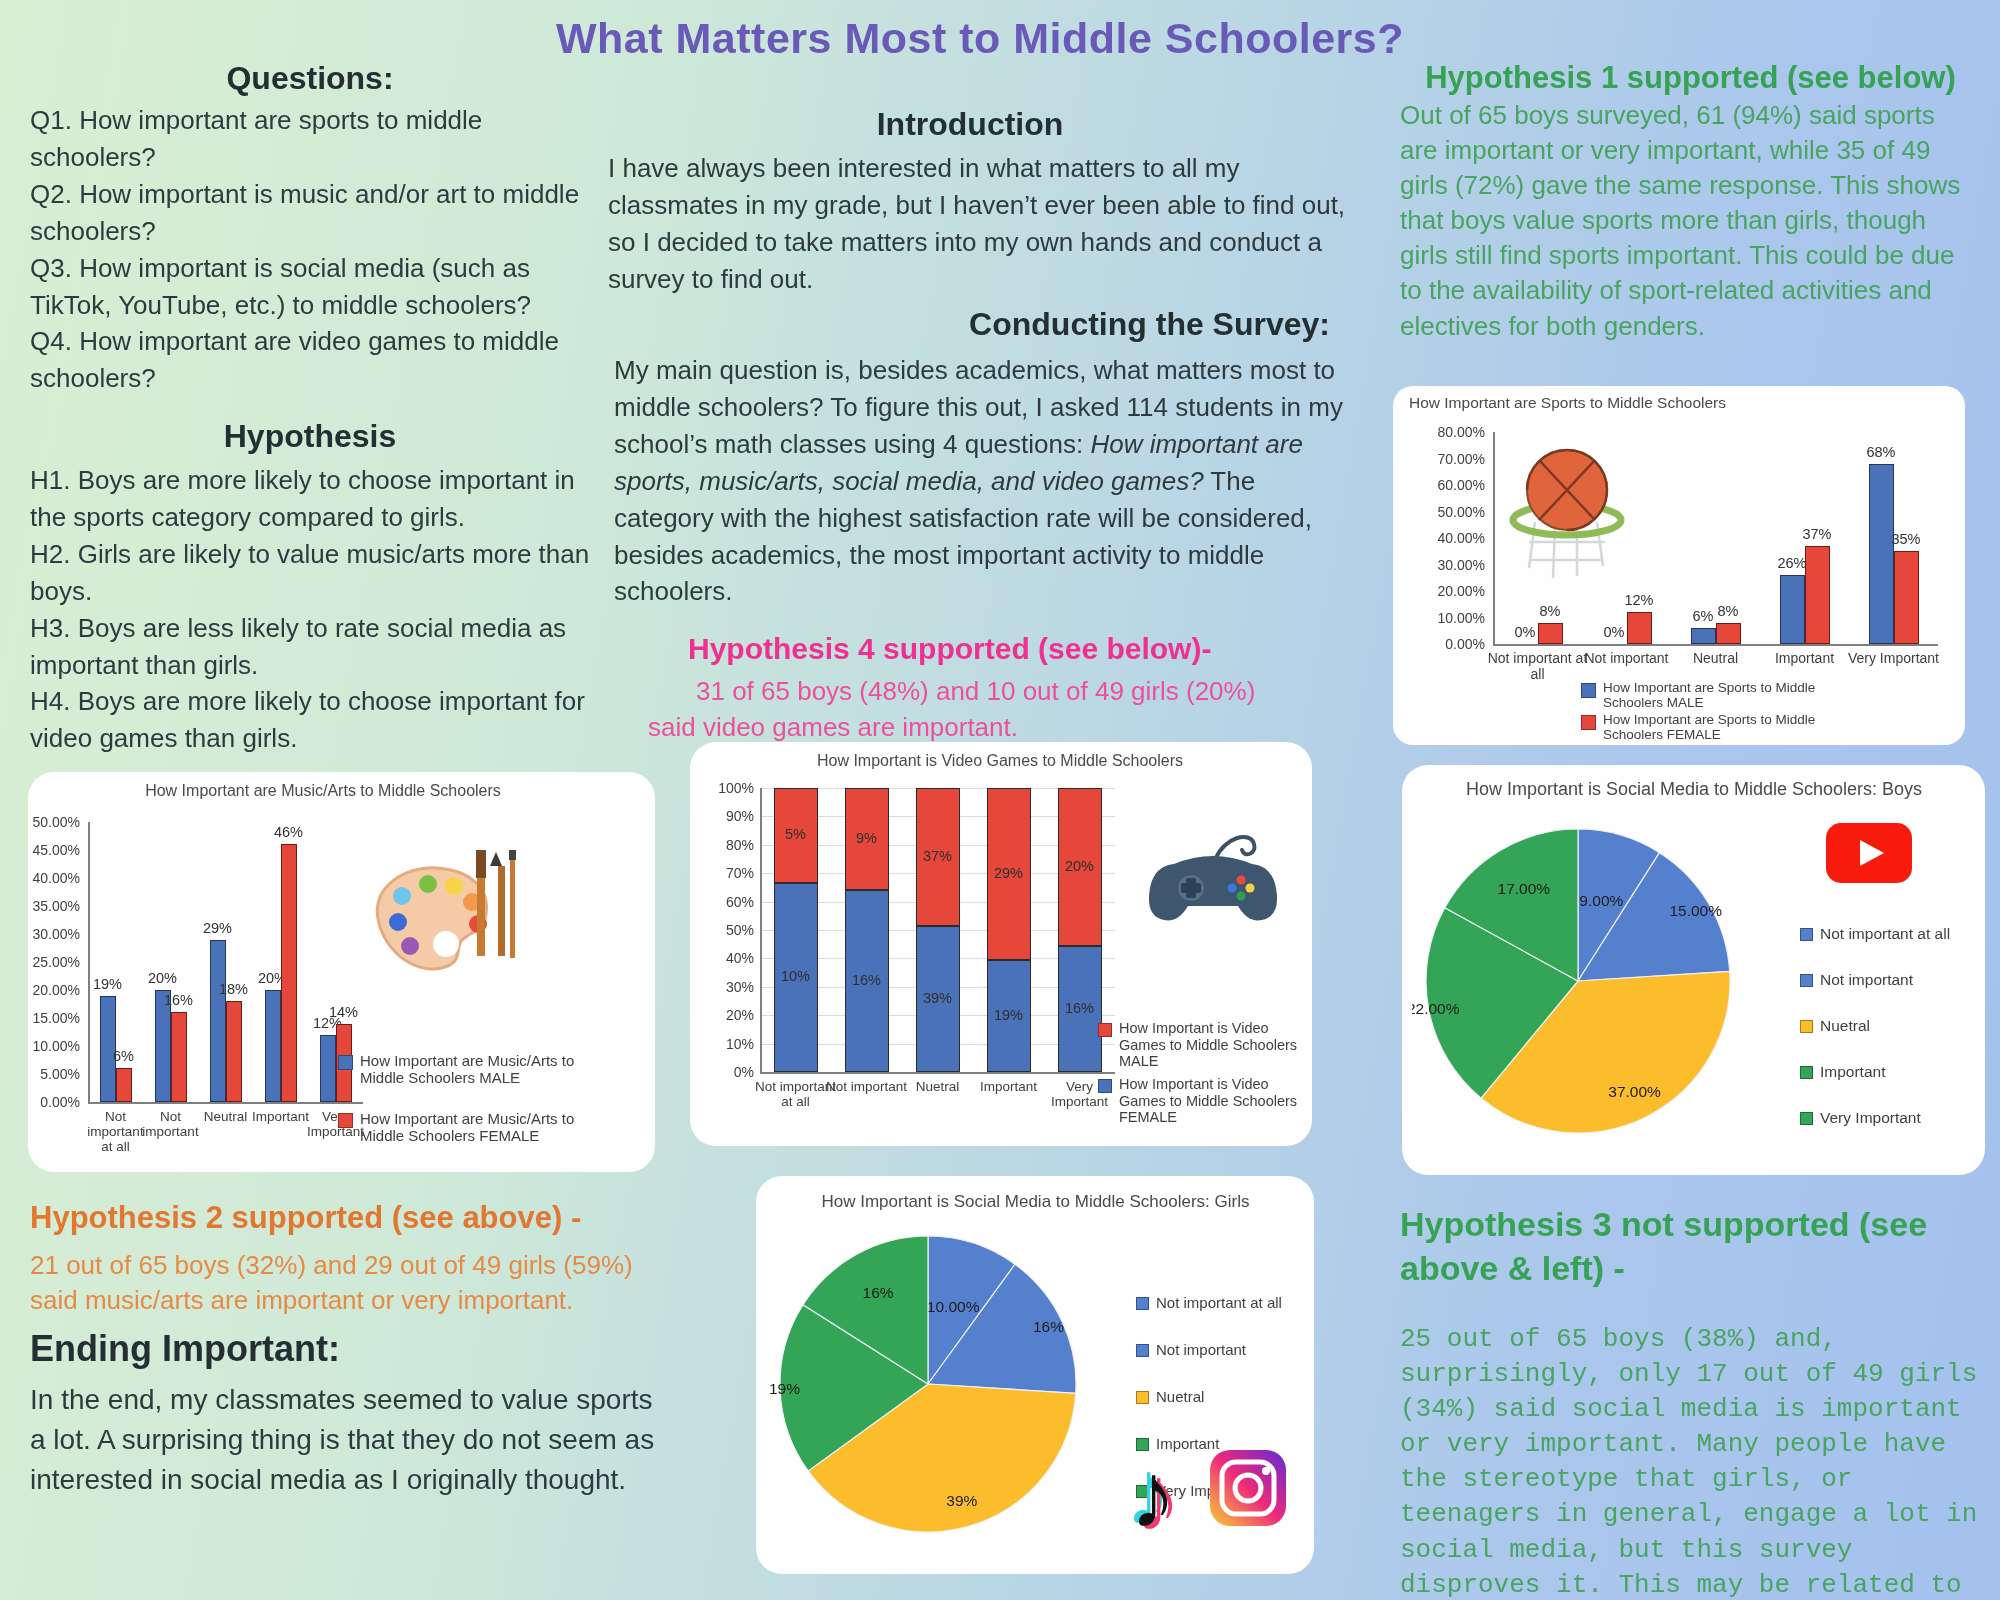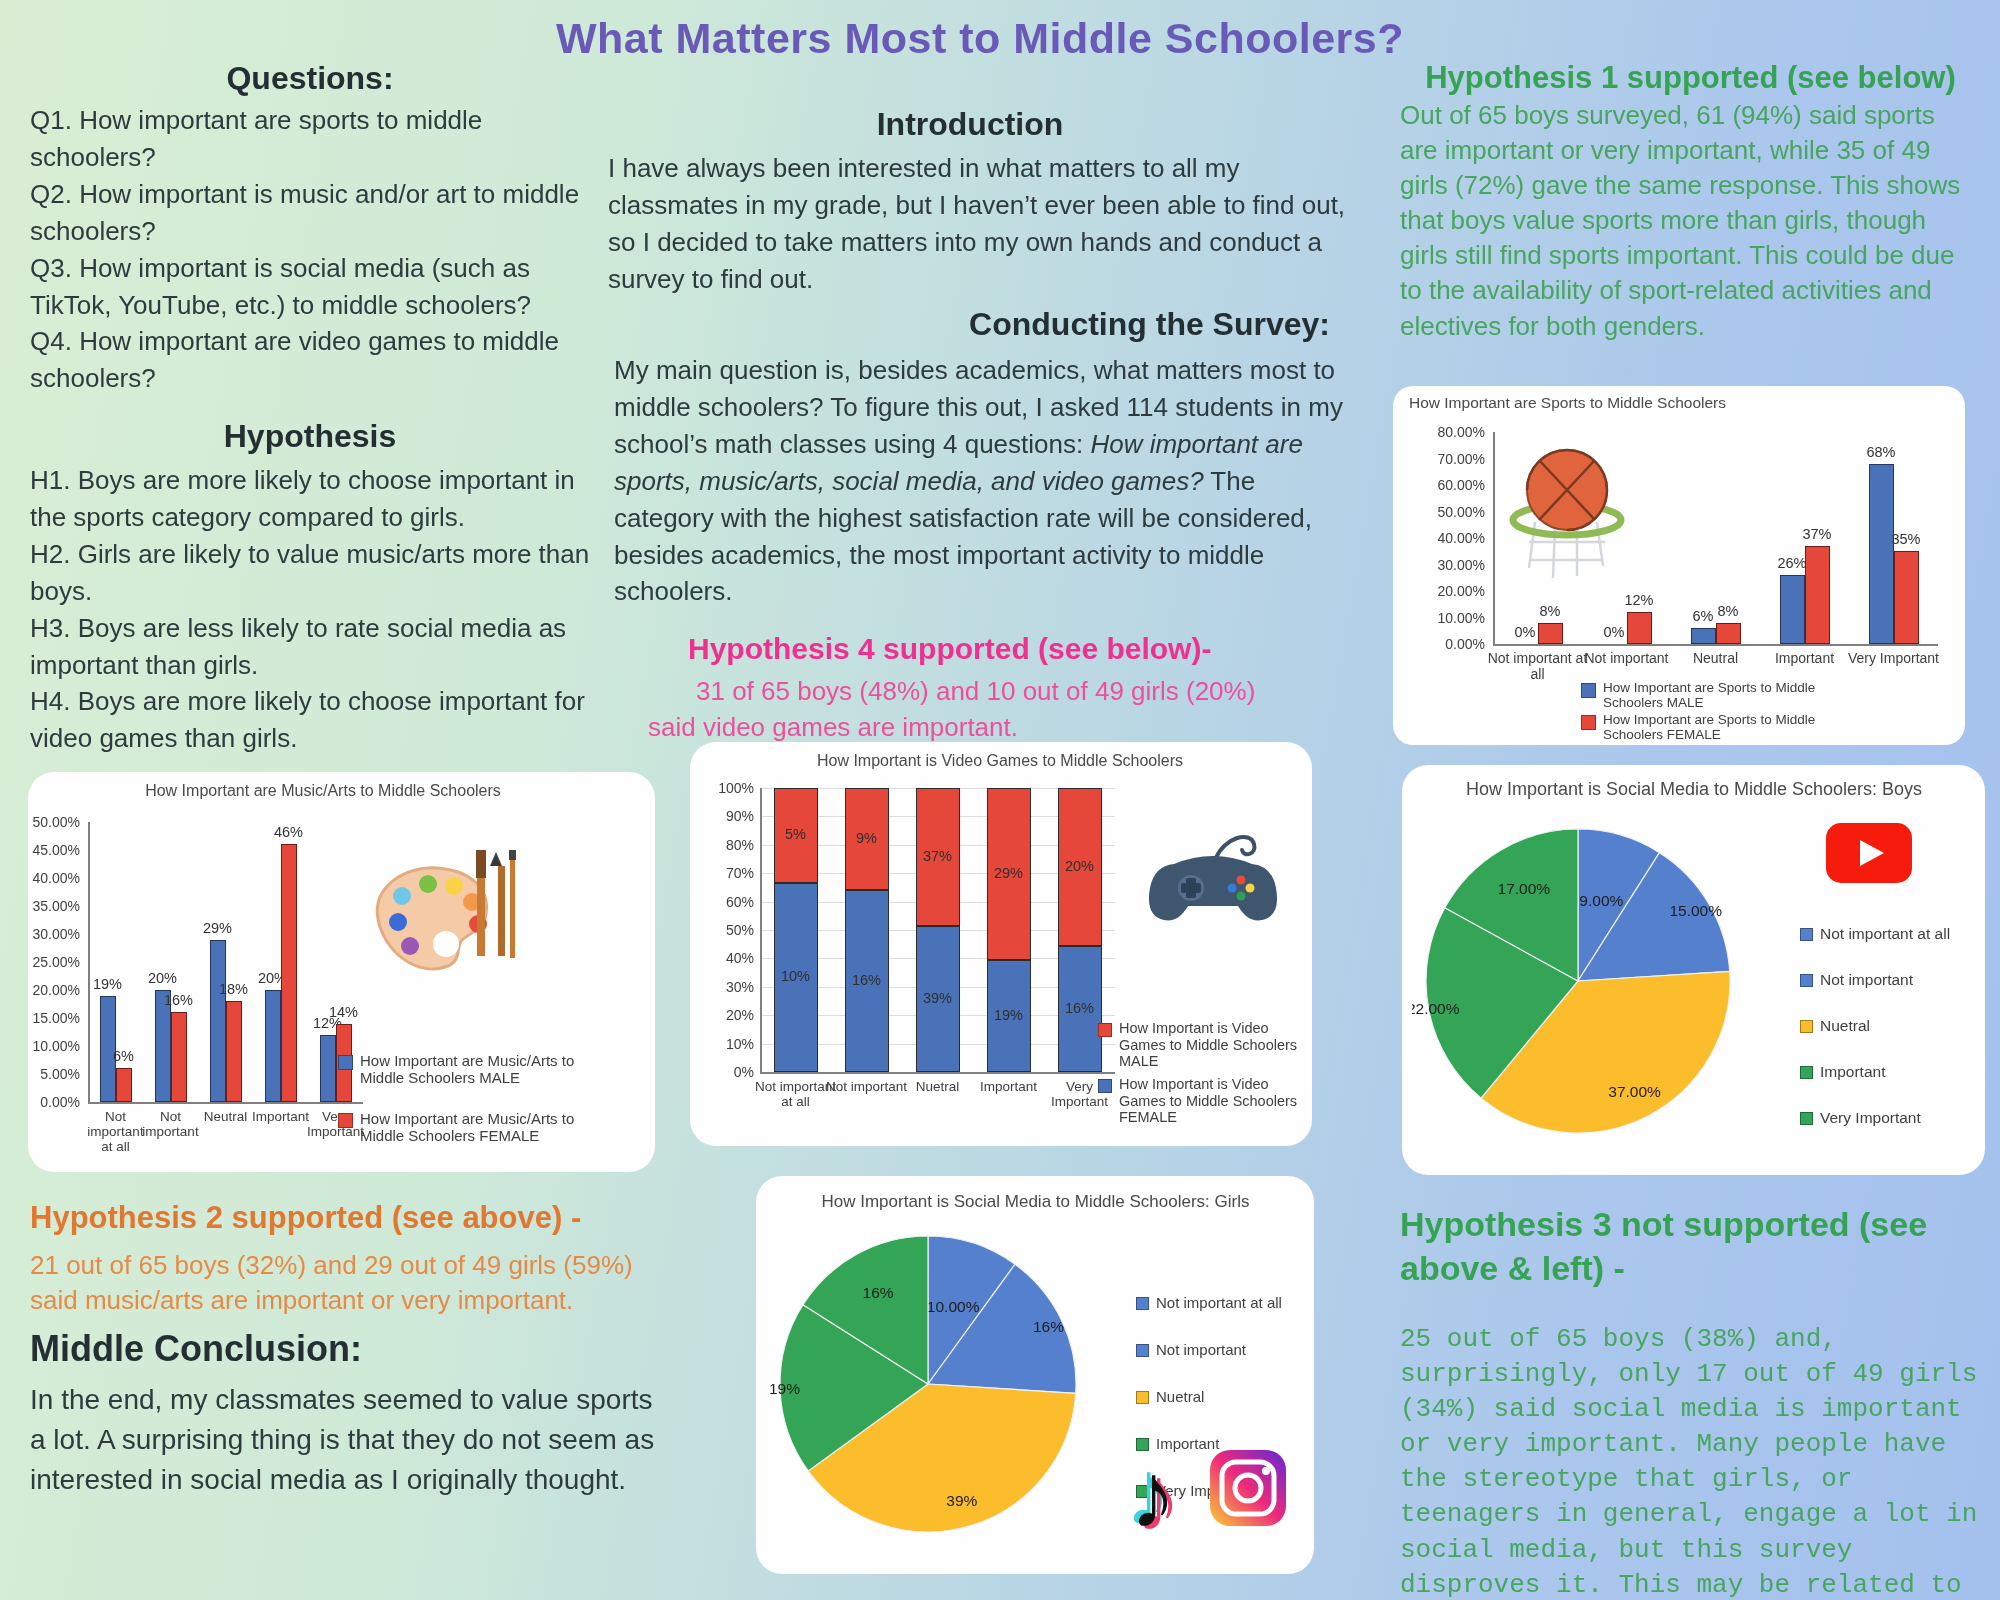--- a/index.html
+++ b/index.html
@@ -118,21 +118,21 @@
       </div>
       <div class="lgrow" style="left: 310px; top: 338px; width: 280px;">
         <div class="lgsw" style="width: 13px; height: 13px; background: rgb(229, 72, 59);"></div>
         <div class="lgtx" style="font-size: 15px;">How Important are Music/Arts to Middle Schoolers FEMALE</div>
       </div>
     </div>
 
   <div class="abs h-orange" style="left:30px;top:1200px;width:660px;">Hypothesis 2 supported (see above) -</div>
   <div class="abs body-orange" style="left:30px;top:1248px;width:655px;">21 out of 65 boys (32%) and 29 out of 49 girls (59%) said music/arts are important or very important.</div>
 
-  <div class="abs h-dark" style="left:30px;top:1328px;width:660px;font-size:36px;">Middle Conclusion:</div>
+  <div class="abs h-dark" style="left:30px;top:1328px;width:660px;font-size:36px;">Ending Important:</div>
   <div class="abs body-dark" style="left:30px;top:1380px;width:645px;font-size:28px;">In the end, my classmates seemed to value sports a lot. A surprising thing is that they do not seem as interested in social media as I originally thought.</div>
 
   <div class="abs h-dark" style="left:610px;top:106px;width:720px;text-align:center;">Introduction</div>
   <div class="abs body-dark" style="left:608px;top:150px;width:752px;">I have always been interested in what matters to all my classmates in my grade, but I haven’t ever been able to find out, so I decided to take matters into my own hands and conduct a survey to find out.</div>
 
   <div class="abs h-dark" style="left:610px;top:306px;width:720px;text-align:right;">Conducting the Survey:</div>
   <div class="abs body-dark" style="left:614px;top:352px;width:748px;"><span>My main question is, besides academics, what matters most to middle schoolers? To figure this out, I asked 114 students in my school’s math classes using 4 questions: </span><i>How important are sports, music/arts, social media, and video games?</i><span> The category with the highest satisfaction rate will be considered, besides academics, the most important activity to middle schoolers.</span></div>
 
   <div class="abs h-pink" style="left:688px;top:632px;width:640px;">Hypothesis 4 supported (see below)-</div>
   <div class="abs body-pink" style="left:648px;top:674px;width:630px;text-indent:48px;">31 of 65 boys (48%) and 10 out of 49 girls (20%) said video games are important.</div>

